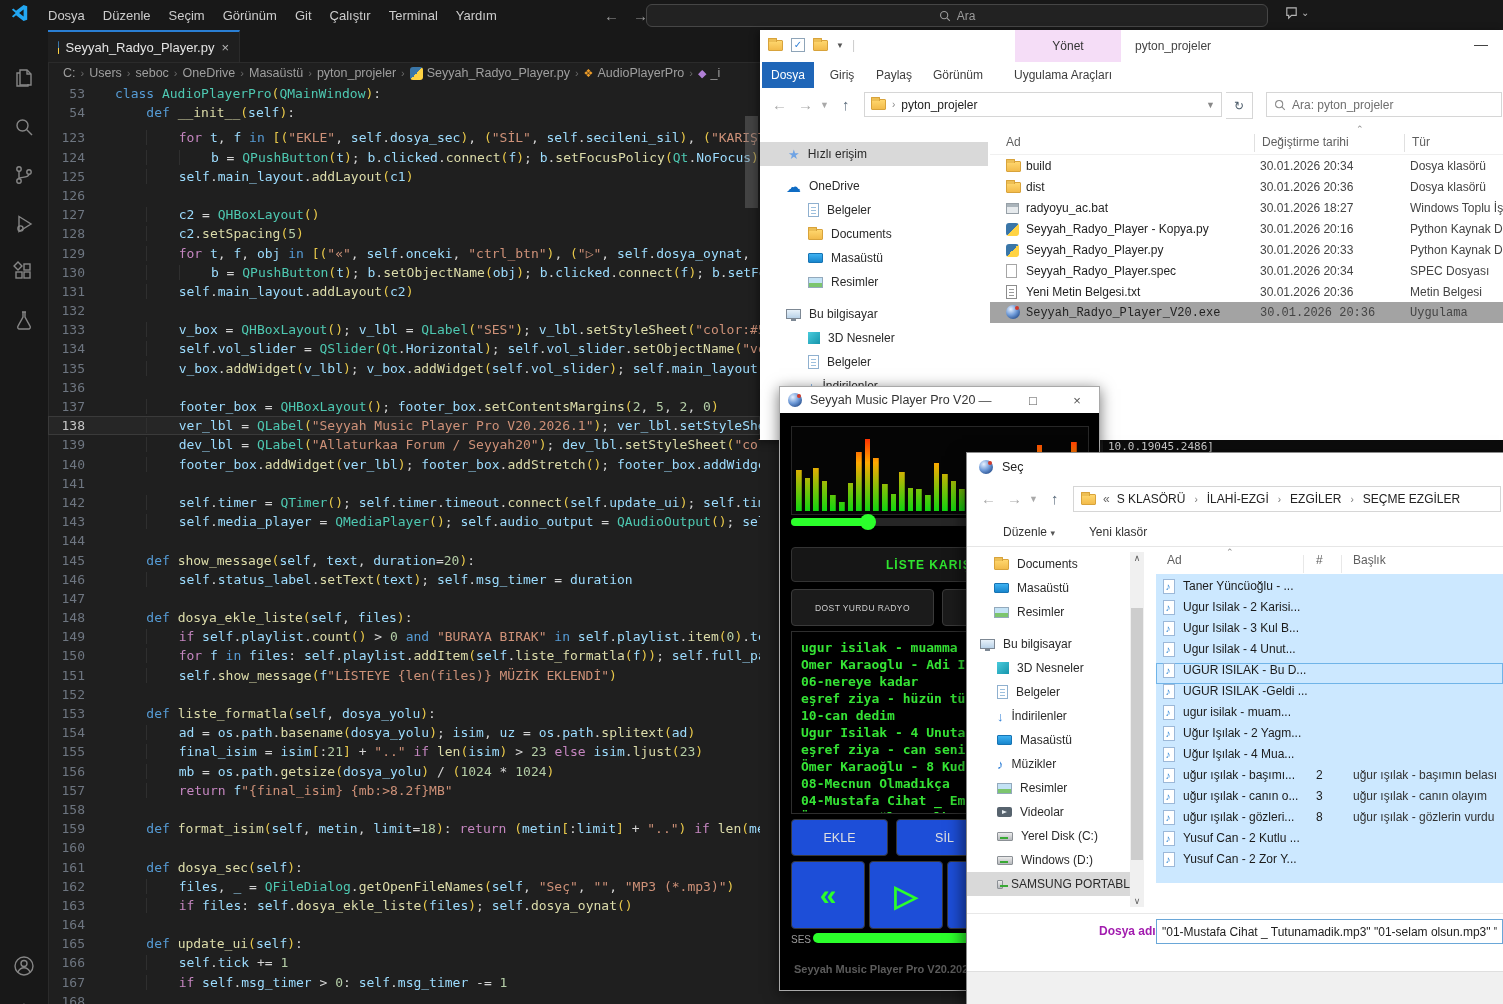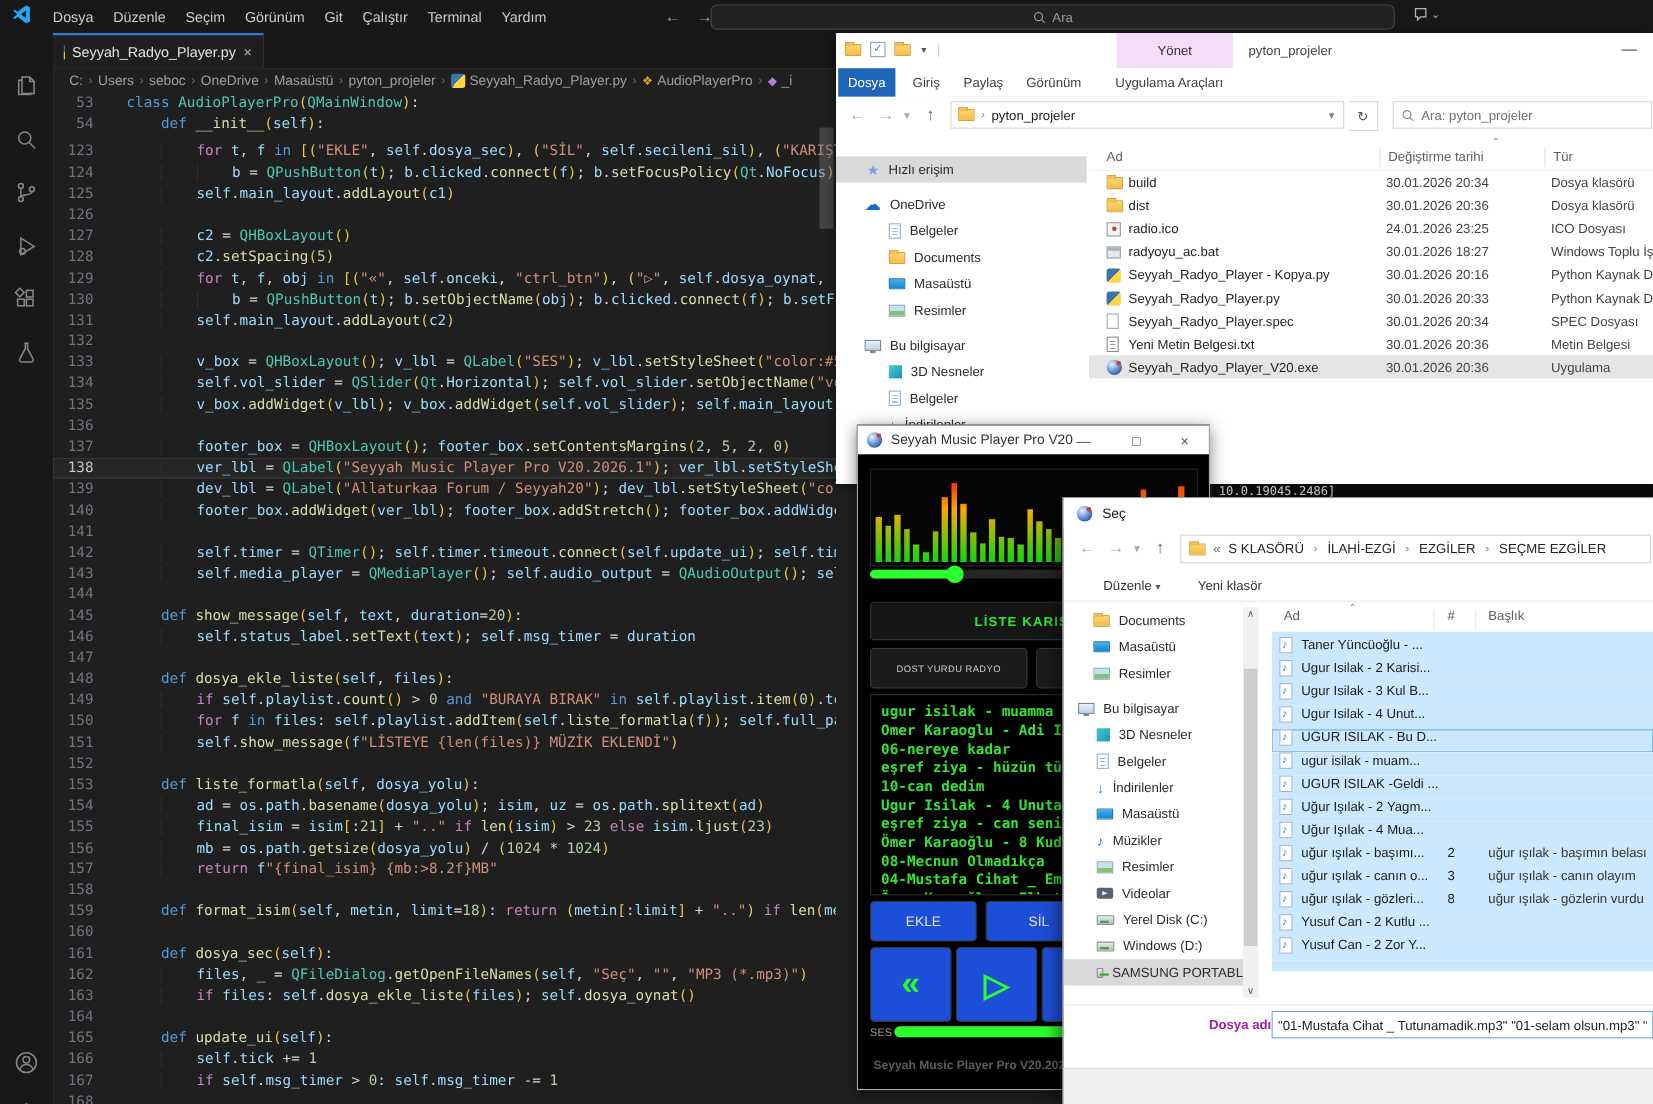--- a/index.html
+++ b/index.html
@@ -88,21 +88,21 @@
   .e-nav{position:absolute;left:0;top:112px;width:228px;bottom:0;overflow:hidden;}
   .e-navrow{height:24px;display:flex;align-items:center;gap:8px;color:#2a2a2a;}
   .e-navrow.gap{margin-top:8px;}
   .e-navrow.sel{background:#d9d9d9;}
   .e-list{position:absolute;left:230px;top:94px;right:0;bottom:0;}
   .e-caret{position:absolute;left:366px;top:0px;color:#888;font-size:9px;}
   .e-head{position:absolute;left:0;top:8px;right:0;height:22px;color:#5f5f5f;border-bottom:1px solid #f0f0f0;}
   .e-head .hsep{position:absolute;top:2px;height:18px;width:1px;background:#e0e0e0;}
   .e-rows{position:absolute;left:0;top:31px;right:0;bottom:0;}
   .e-row{height:21px;display:flex;align-items:center;color:#1f1f1f;}
-  .e-row.sel{background:#e5e5e5;}
+  .e-row.sel{background:#a3a3a3;font-family:Liberation Mono, monospace;}
   .e-cell-ic{flex:0 0 20px;margin-left:16px;}
   .e-cell-name{flex:0 0 234px;white-space:nowrap;overflow:hidden;}
   .e-cell-date{flex:0 0 150px;color:#444;}
   .e-cell-type{flex:1 1 auto;white-space:nowrap;overflow:hidden;color:#444;}
   
   .console{position:absolute;left:1103px;top:440px;width:400px;height:14px;background:#0c0c0c;z-index:20;color:#cccccc;
            font-family:"DejaVu Sans Mono",monospace;font-size:11px;line-height:14px;padding-left:5px;box-sizing:border-box;}
   
   .player{position:absolute;left:779px;top:386px;width:321px;height:605px;background:#000;border:1px solid #a9a9a9;z-index:30;
           box-shadow:0 3px 14px rgba(0,0,0,.55);box-sizing:border-box;}
@@ -418,26 +418,20 @@
      <span class="e-cell-date">30.01.2026 20:34</span>
      <span class="e-cell-type">Dosya klasörü</span>
           </div>
           <div class="e-row">
      <span class="e-cell-ic"><span class="ic ic-folder"></span></span>
      <span class="e-cell-name">dist</span>
      <span class="e-cell-date">30.01.2026 20:36</span>
      <span class="e-cell-type">Dosya klasörü</span>
           </div>
           <div class="e-row">
-     <span class="e-cell-ic"><span class="ic ic-ico"></span></span>
-     <span class="e-cell-name">radio.ico</span>
-     <span class="e-cell-date">24.01.2026 23:25</span>
-     <span class="e-cell-type">ICO Dosyası</span>
-          </div>
-          <div class="e-row">
      <span class="e-cell-ic"><span class="ic ic-bat"></span></span>
      <span class="e-cell-name">radyoyu_ac.bat</span>
      <span class="e-cell-date">30.01.2026 18:27</span>
      <span class="e-cell-type">Windows Toplu İş Dosyası</span>
           </div>
           <div class="e-row">
      <span class="e-cell-ic"><span class="ic ic-py"></span></span>
      <span class="e-cell-name">Seyyah_Radyo_Player - Kopya.py</span>
      <span class="e-cell-date">30.01.2026 20:16</span>
      <span class="e-cell-type">Python Kaynak Dosyası</span>
@@ -680,27 +674,27 @@
     <span class="d-cell-title"></span>
           </div>
           <div class="d-row focus">
     <span class="d-cell-ic"><span class="ic ic-note"></span></span>
     <span class="d-cell-name">UGUR ISILAK - Bu D...</span>
     <span class="d-cell-num"></span>
     <span class="d-cell-title"></span>
           </div>
           <div class="d-row">
     <span class="d-cell-ic"><span class="ic ic-note"></span></span>
+    <span class="d-cell-name">UGUR ISILAK -Geldi ...</span>
+    <span class="d-cell-num"></span>
+    <span class="d-cell-title"></span>
+          </div>
+          <div class="d-row">
+    <span class="d-cell-ic"><span class="ic ic-note"></span></span>
     <span class="d-cell-name">ugur isilak - muam...</span>
-    <span class="d-cell-num"></span>
-    <span class="d-cell-title"></span>
-          </div>
-          <div class="d-row">
-    <span class="d-cell-ic"><span class="ic ic-note"></span></span>
-    <span class="d-cell-name">UGUR ISILAK -Geldi ...</span>
     <span class="d-cell-num"></span>
     <span class="d-cell-title"></span>
           </div>
           <div class="d-row">
     <span class="d-cell-ic"><span class="ic ic-note"></span></span>
     <span class="d-cell-name">Uğur Işılak - 2 Yagm...</span>
     <span class="d-cell-num"></span>
     <span class="d-cell-title"></span>
           </div>
           <div class="d-row">

